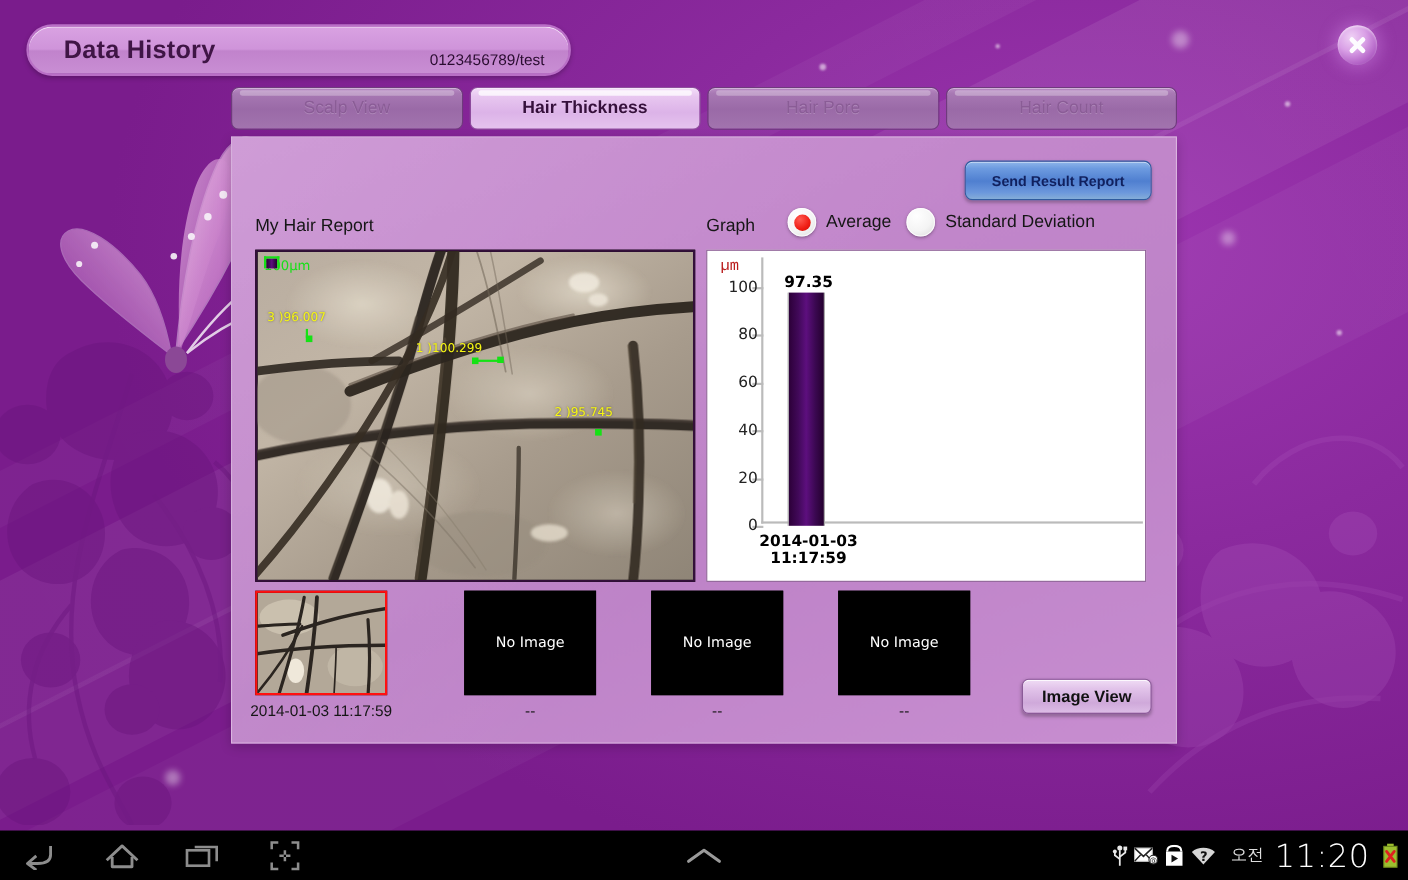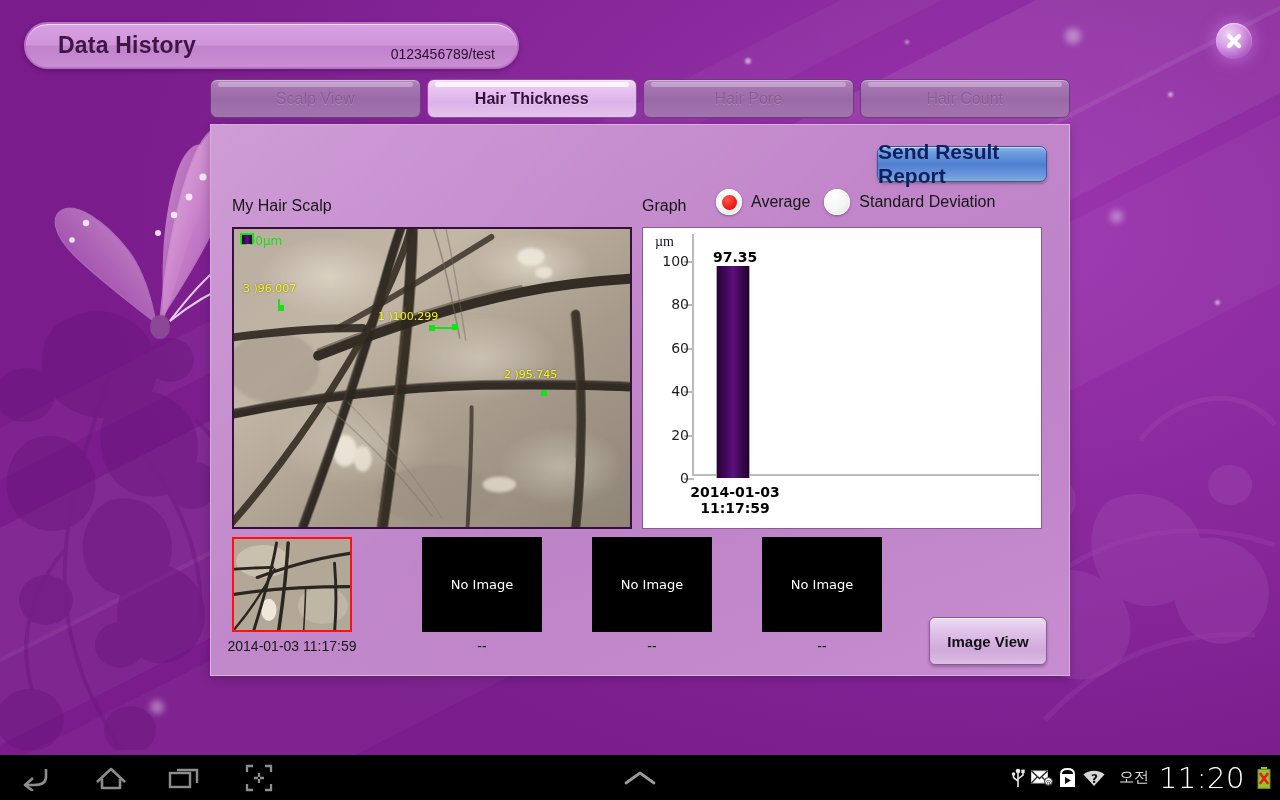--- a/index.html
+++ b/index.html
@@ -117,21 +117,21 @@
     position: absolute; left: 21px; top: 28px;
     font-size: 16px; color: #1b1b1b;
   }
 
   .send-btn {
     position: absolute; right: 22px; top: 21px; width: 170px; height: 36px;
     border-radius: 7px;
     background: linear-gradient(180deg, #8fb6ea 0%, #6d9be0 18%, #4f7fd0 52%, #6b97dc 82%, #85add8 100%);
     border: 1px solid #2f5b9e;
     box-shadow: inset 0 1px 0 rgba(255,255,255,.55), 0 2px 3px rgba(0,0,0,.25);
-    color: #10205e; font-size: 21px; font-weight: bold;
+    color: #10205e; font-size: 13px; font-weight: bold;
     display: flex; align-items: center; justify-content: center;
     cursor: pointer;
   }
 
   .lbl-hair-image {
     position: absolute; left: 21px; top: 72px;
     font-size: 16px; color: #161616;
   }
   .lbl-graph {
     position: absolute; left: 431px; top: 72px;
@@ -170,21 +170,21 @@
   
   .chart-box {
     position: absolute; left: 431px; top: 102px; width: 400px; height: 302px;
     background: #fff; border: 1px solid #8a5b93;
   }
   .axis-v { position: absolute; left: 49px; top: 6px; bottom: 52px; width: 2px; background: #bbb; }
   .axis-h { position: absolute; left: 49px; right: 2px; bottom: 52px; height: 2px; background: #bbb; }
   .tick { position: absolute; left: 41px; width: 10px; height: 2px; background: #bbb; }
   .ticklabel { position: absolute; right: 0; width: 38px; text-align: right;
                font-size: 14px; color: #222; transform: translateY(-8px); font-family: "DejaVu Sans", sans-serif;}
-  .unit { position: absolute; left: 12px; top: 6px; font-size: 14px; color: #0f172a; font-family: Liberation Serif, serif;}
+  .unit { position: absolute; left: 12px; top: 6px; font-size: 14px; color: #b91c1c; font-family: Liberation Mono, monospace;}
   .bar {
     position: absolute; width: 34px;
     background: linear-gradient(90deg, #2c0038 0%, #42095a 28%, #5d0f7e 50%, #3a0850 76%, #24002e 100%);
     border-left: 1px solid #aaa; border-right: 1px solid #aaa;
   }
   .bar-value { position: absolute; font-size: 14px; font-weight: bold; color: #000; font-family: "DejaVu Sans", sans-serif;}
   .xlabel { position: absolute; text-align: center; font-size: 14px; font-weight: bold; color: #000;
             line-height: 16px; font-family: "DejaVu Sans", sans-serif;}
 
   
@@ -194,21 +194,21 @@
     width: 120px; height: 95px; background: #000; position: relative; overflow: hidden;
     display: flex; align-items: center; justify-content: center;
     border: 1px solid #000; cursor: pointer;
   }
   .thumb.sel { border: 2px solid #ff1010; }
   .thumb .noimg { color: #fff; font-size: 13px; font-family: "DejaVu Sans", sans-serif;}
   .thumb-cap { margin-top: 6px; text-align: center; font-size: 14px; color: #161616; white-space: nowrap;}
   .thumb-cap.wide { width: 180px; margin-left: -30px; }
 
   .imgview-btn {
-    position: absolute; right: 22px; top: 492px; width: 118px; height: 48px;
+    position: absolute; right: 22px; top: 492px; width: 118px; height: 32px;
     border-radius: 6px;
     background: linear-gradient(180deg, #f0dcf5 0%, #e2c4ea 26%, #cfa9da 70%, #ddbde6 100%);
     border: 1px solid #8b5a98;
     box-shadow: inset 0 1px 0 rgba(255,255,255,.8), 0 2px 3px rgba(0,0,0,.25);
     font-size: 15px; font-weight: bold; color: #111;
     display: flex; align-items: center; justify-content: center; cursor: pointer;
   }
 
   
   .sysbar {
@@ -343,21 +343,21 @@
   </div>
 
   <div class="panel">
     <div class="panel-gloss"></div>
 
 
     <div class="send-btn">
       <span>Send Result Report</span>
     </div>
 
-    <div class="lbl-hair-image">My Hair Scalp</div>
+    <div class="lbl-hair-image">My Hair Report</div>
     <div class="lbl-graph">Graph</div>
 
     <div class="radio-group">
       <div class="radio-item">
         <span class="radio-dot on"></span>
         <span class="rl">Average</span>
       </div>
       <div class="radio-item">
         <span class="radio-dot"></span>
         <span class="rl">Standard Deviation</span>

